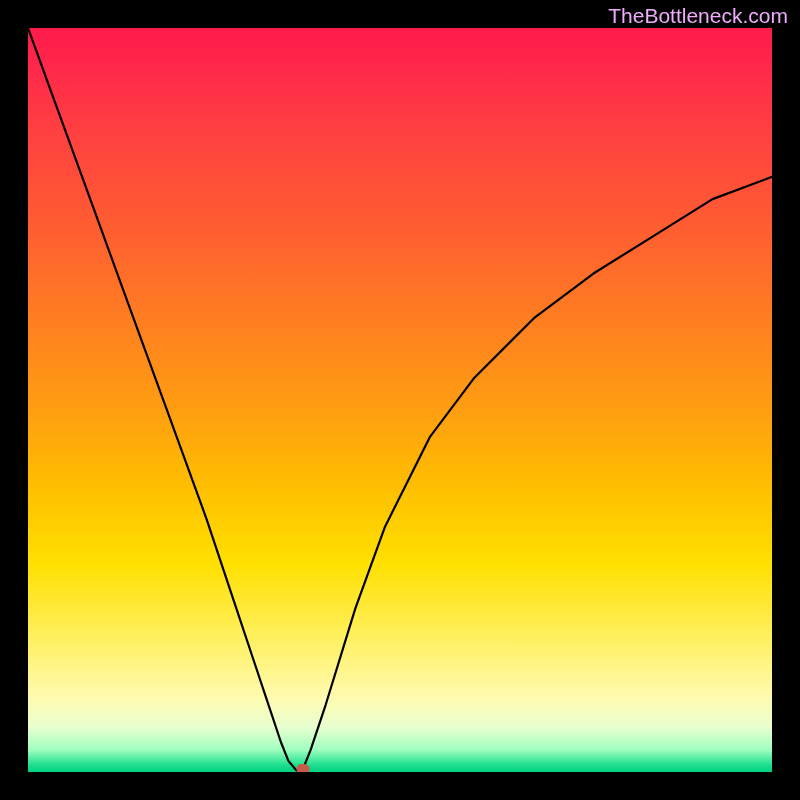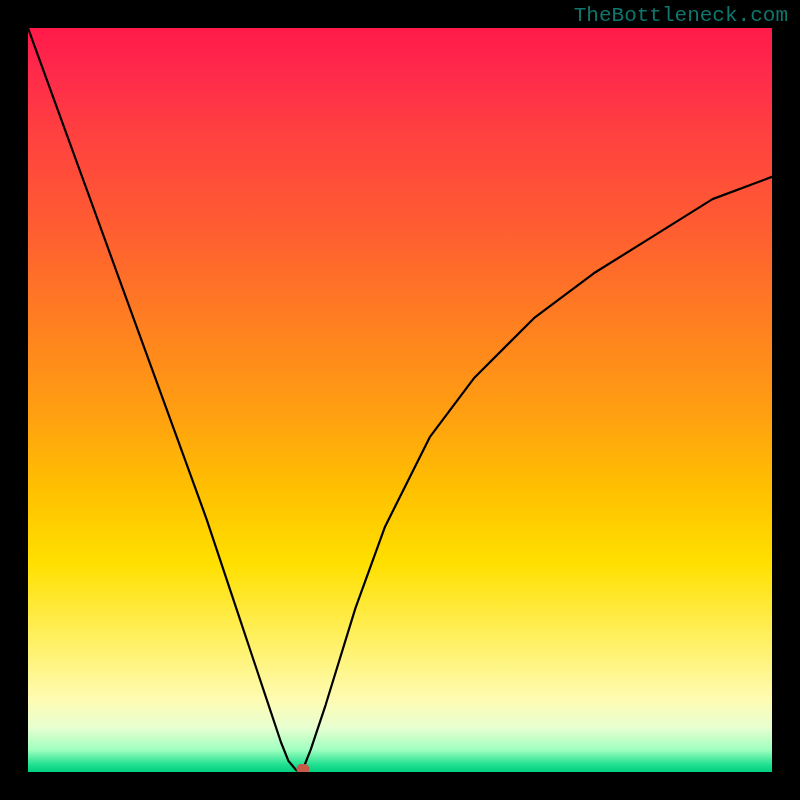--- a/index.html
+++ b/index.html
@@ -45,23 +45,23 @@
       #e8ffd0 94%,
       #a0ffc0 97%,
       #20e090 99%,
       #00d080 100%
     );
   }
   .watermark {
     position: absolute;
     top: 4px;
     right: 12px;
-    color: #0f766e;
+    color: #f0abfc;
     font-size: 21px;
-    font-family: Liberation Mono, monospace;
+    font-family: Liberation Sans, sans-serif;
     z-index: 20;
   }
   svg.curve {
     position: absolute;
     top: 0;
     left: 0;
     width: 100%;
     height: 100%;
     z-index: 10;
   }

